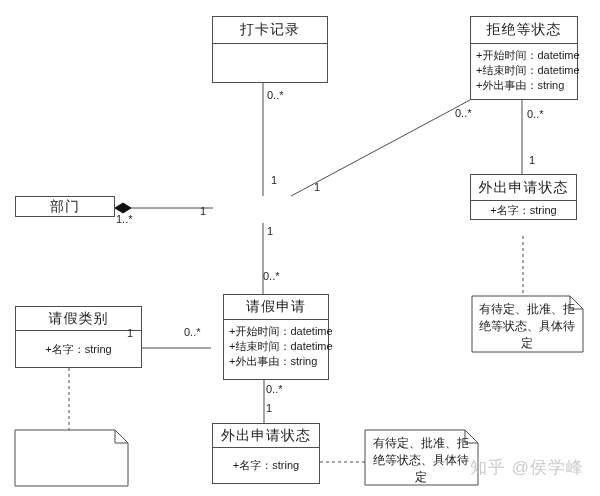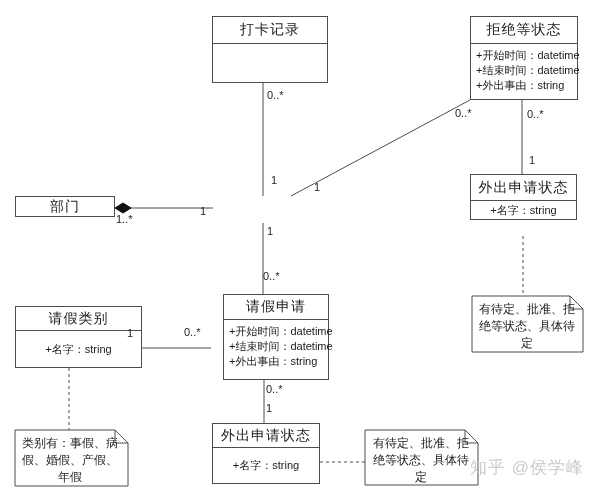--- a/index.html
+++ b/index.html
@@ -134,18 +134,17 @@
   <span class="mult" style="left:116px;top:213px">1..*</span>
   <span class="mult" style="left:200px;top:205px">1</span>
   <span class="mult" style="left:267px;top:225px">1</span>
   <span class="mult" style="left:263px;top:270px">0..*</span>
   <span class="mult" style="left:127px;top:327px">1</span>
   <span class="mult" style="left:184px;top:326px">0..*</span>
   <span class="mult" style="left:266px;top:383px">0..*</span>
   <span class="mult" style="left:266px;top:402px">1</span>
 
   <div class="note-text" style="left:474px;top:298px;width:106px">有待定、批准、拒绝等状态、具体待定</div>
-  <div class="note-text" style="left:17px;top:432px;width:106px">类别有：事假、病假、婚假、产假、年假</div>
   <div class="note-text" style="left:368px;top:432px;width:106px">有待定、批准、拒绝等状态、具体待定</div>
 
   <div class="watermark">知乎 @侯学峰</div>
 
 </div>
 
 </body></html>

